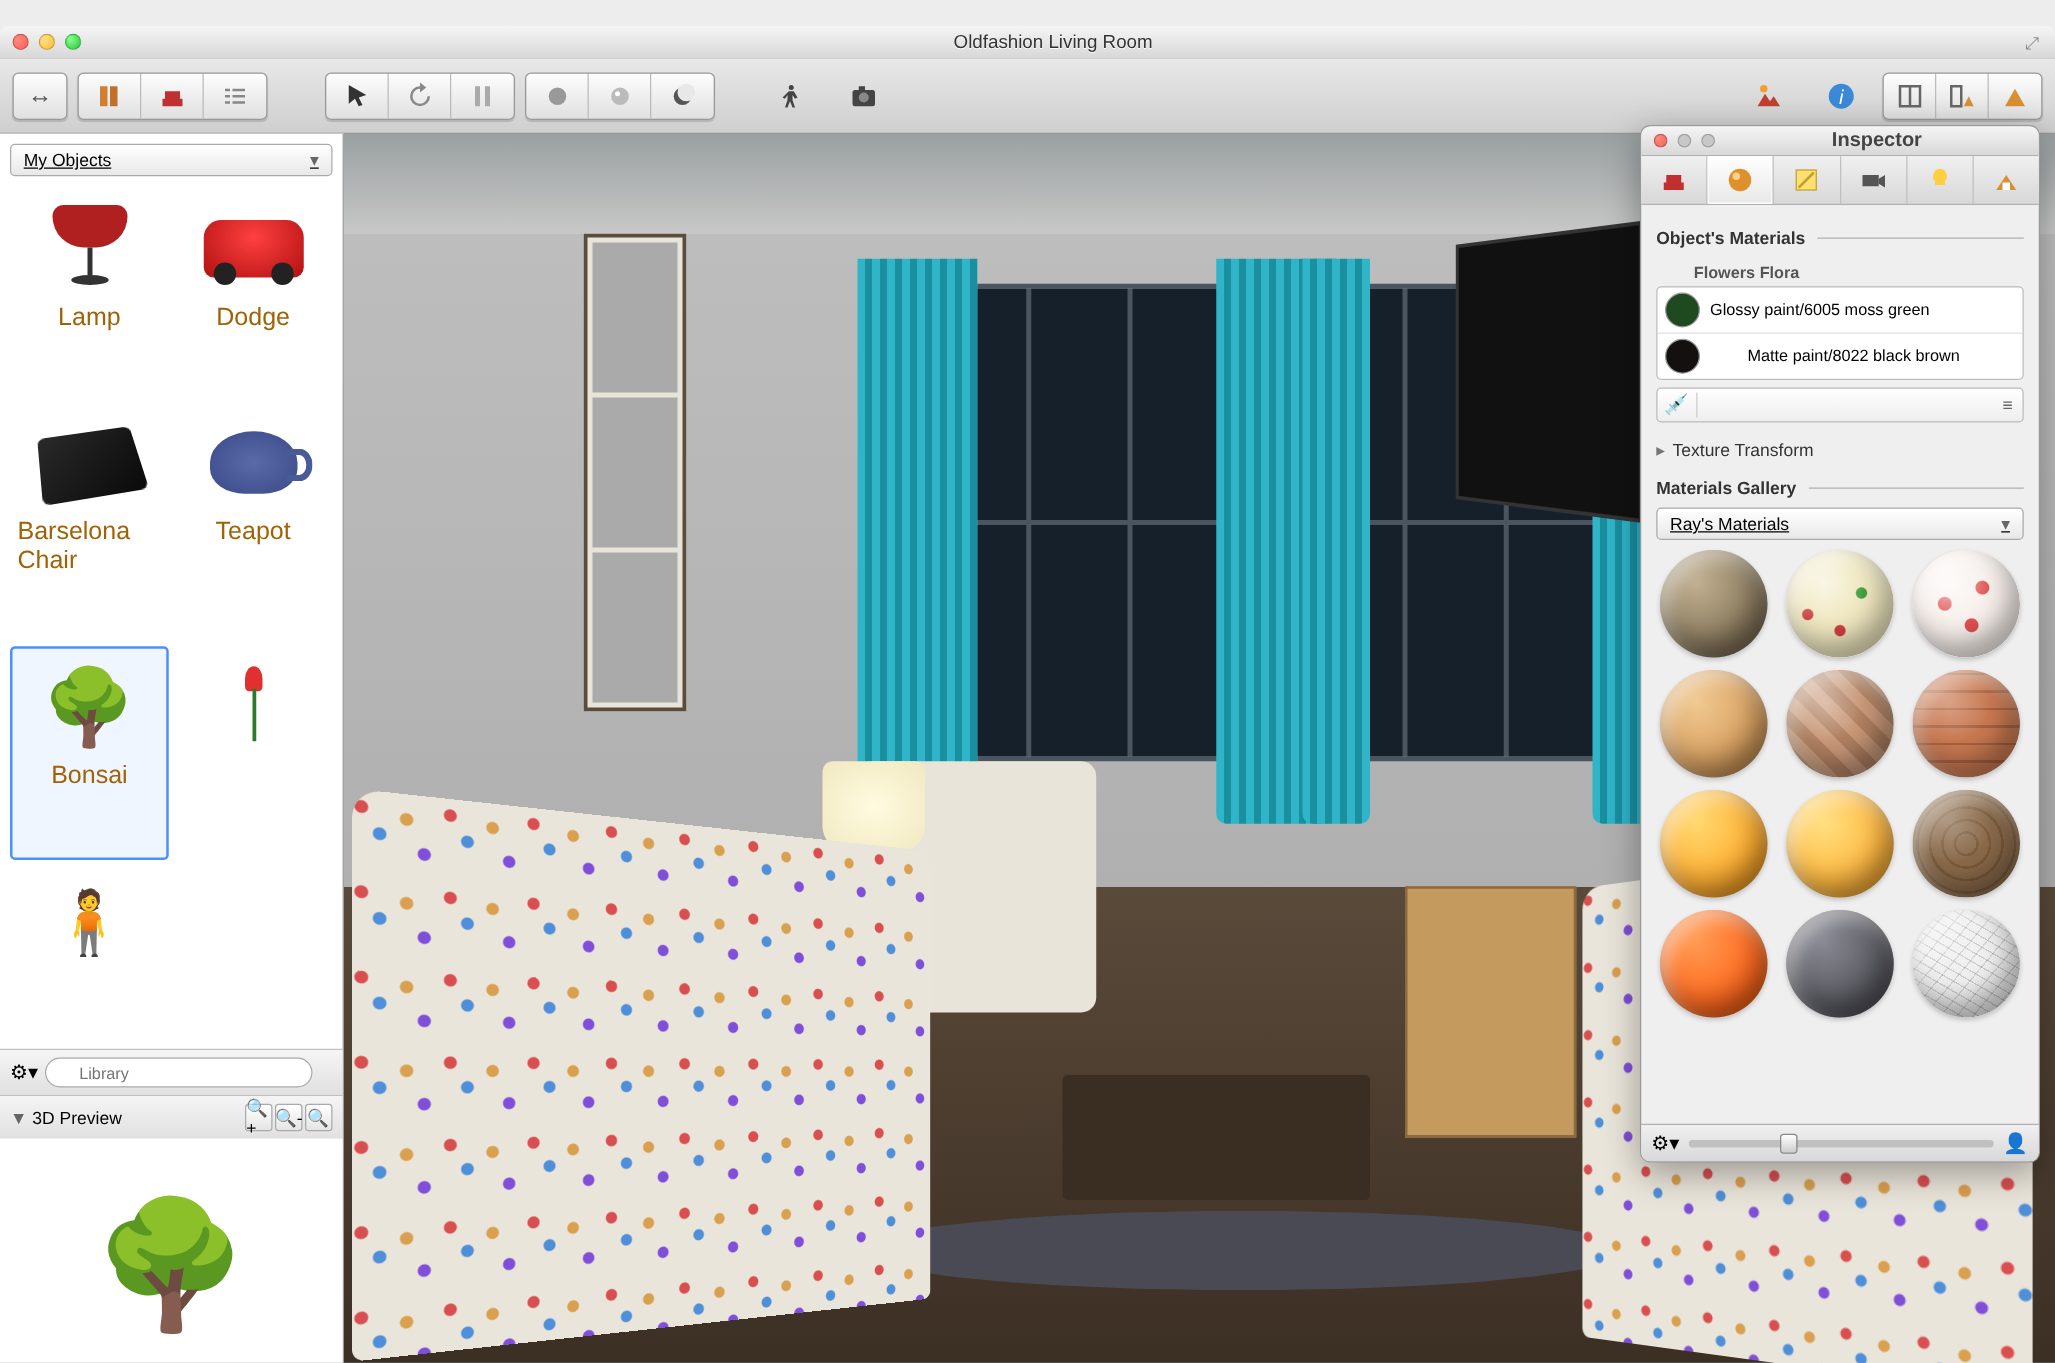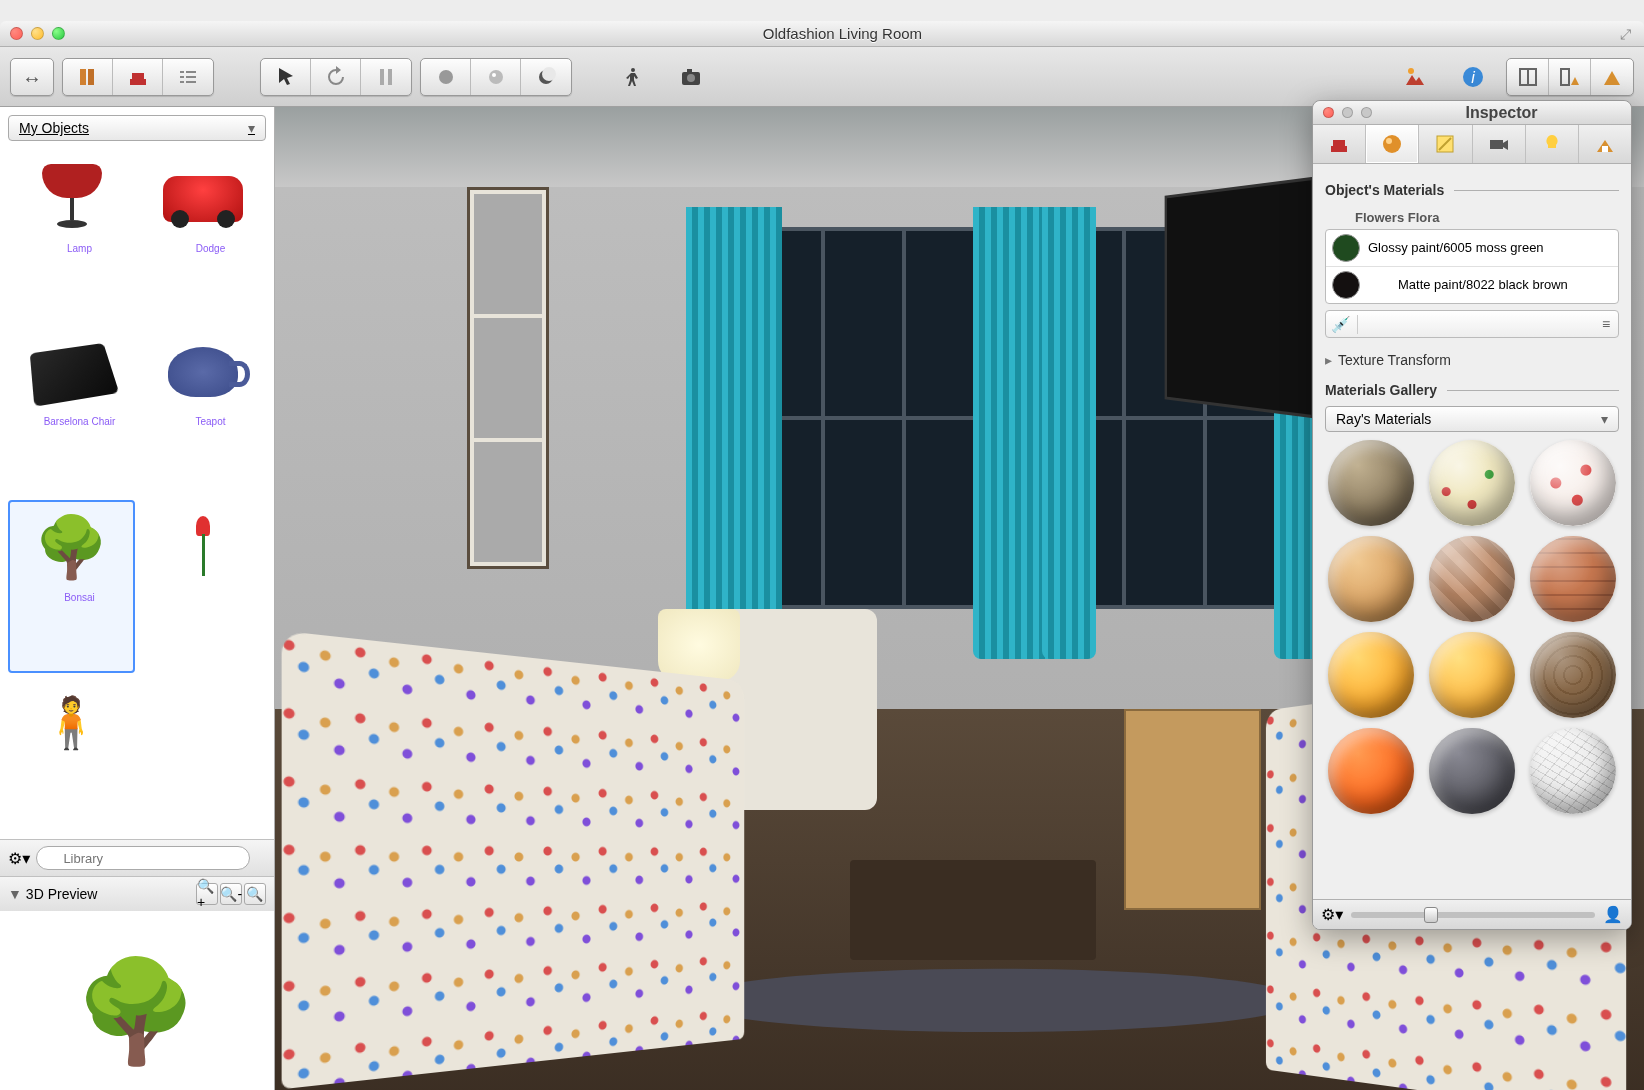--- a/index.html
+++ b/index.html
@@ -29,21 +29,21 @@
 .sidebar { width: 275px; background: #fff; border-right: 1px solid #b0b0b0; display: flex; flex-direction: column; }
 .viewport { flex: 1; background: #444; position: relative; overflow: hidden; }
 
 
 .objdrop { margin: 8px; height: 26px; border: 1px solid #aaa; border-radius: 4px; background: linear-gradient(#fff,#e8e8e8); display: flex; align-items: center; padding: 0 10px; font-size: 14px; cursor: pointer; text-decoration: underline; }
 .objdrop::after { content: "▾"; margin-left: auto; color: #666; }
 .objgrid { flex: 1; overflow: auto; display: grid; grid-template-columns: 1fr 1fr; gap: 4px; padding: 4px 8px; }
 .objitem { display: flex; flex-direction: column; align-items: center; padding: 6px; border-radius: 4px; cursor: pointer; }
 .objitem.selected { border: 2px solid #4a90ff; background: #f0f6ff; }
 .objthumb { width: 100px; height: 80px; display: flex; align-items: center; justify-content: center; font-size: 48px; }
-.objlabel { font-size: 10px; color: #8b5cf6; margin-top: 4px; margin-left: 16px; }
+.objlabel { font-size: 20px; color: #a16207; margin-top: 4px; }
 
 .sidebar-footer { border-top: 1px solid #c0c0c0; padding: 6px 8px; display: flex; align-items: center; gap: 6px; background: linear-gradient(#f5f5f5,#e0e0e0); }
 .gear { font-size: 16px; cursor: pointer; }
 .searchbox { flex: 1; height: 24px; border: 1px solid #aaa; border-radius: 12px; padding: 0 10px 0 26px; font-size: 13px; background: #fff; position: relative; }
 .searchwrap { flex: 1; position: relative; }
 .searchwrap::before { content: "🔍"; position: absolute; left: 8px; top: 4px; font-size: 13px; color: #888; }
 
 .preview-section { border-top: 1px solid #c0c0c0; }
 .preview-header { display: flex; align-items: center; padding: 6px 8px; background: linear-gradient(#f5f5f5,#e0e0e0); font-size: 14px; }
 .preview-header .disc { margin-right: 4px; color: #666; }
@@ -93,21 +93,21 @@
 .matrow { display: flex; align-items: center; padding: 4px 6px; gap: 8px; border-bottom: 1px solid #e0e0e0; cursor: pointer; }
 .matrow.selected { background: #ffe9a8; }
 .matrow:last-child { border-bottom: none; gap: 38px; }
 .matswatch { width: 28px; height: 28px; border-radius: 50%; border: 1px solid #999; flex-shrink: 0; }
 .matlabel { font-size: 13px; line-height: 1.2; }
 .pickerrow { display: flex; align-items: center; margin-top: 6px; border: 1px solid #bbb; border-radius: 4px; background: linear-gradient(#fff,#eee); height: 28px; }
 .pickerrow .eyedrop { width: 32px; display: flex; justify-content: center; border-right: 1px solid #ccc; font-size: 16px; cursor: pointer; }
 .pickerrow .menu { width: 24px; text-align: center; color: #666; cursor: pointer; margin-left: auto; }
 .disclosure { display: flex; align-items: center; gap: 6px; margin: 14px 0; cursor: pointer; color: #333; }
 .disclosure::before { content: "▸"; color: #777; }
-.galleryselect { height: 26px; border: 1px solid #aaa; border-radius: 4px; background: linear-gradient(#fff,#e8e8e8); display: flex; align-items: center; padding: 0 10px; font-size: 14px; cursor: pointer; margin-bottom: 8px; }
+.galleryselect { height: 26px; border: 1px solid #aaa; border-radius: 4px; background: linear-gradient(#fff,#e8e8e8); display: flex; align-items: center; padding: 0 10px; font-size: 14px; cursor: pointer; margin-bottom: 8px; text-decoration: underline; }
 .galleryselect::after { content: "▾"; margin-left: auto; color: #666; }
 .matgrid { display: grid; grid-template-columns: repeat(3, 1fr); gap: 10px; }
 .matball { width: 86px; height: 86px; border-radius: 50%; box-shadow: inset -8px -12px 20px rgba(0,0,0,.35), inset 6px 8px 14px rgba(255,255,255,.5), 0 2px 4px rgba(0,0,0,.2); cursor: pointer; justify-self: center; }
 .insp-footer { height: 30px; border-top: 1px solid #b0b0b0; background: linear-gradient(#f0f0f0,#d8d8d8); display: flex; align-items: center; padding: 0 8px; gap: 8px; }
 .insp-footer .slider { flex: 1; height: 6px; background: #c0c0c0; border-radius: 3px; position: relative; }
 .insp-footer .slider .thumb { position: absolute; left: 30%; top: -5px; width: 14px; height: 16px; background: linear-gradient(#fff,#ccc); border: 1px solid #888; border-radius: 3px; }
 
 
 .thumb-lamp { width: 60px; height: 70px; }
 .thumb-lamp .shade { width: 60px; height: 34px; background: #b02020; border-radius: 10px 10px 28px 28px; }

